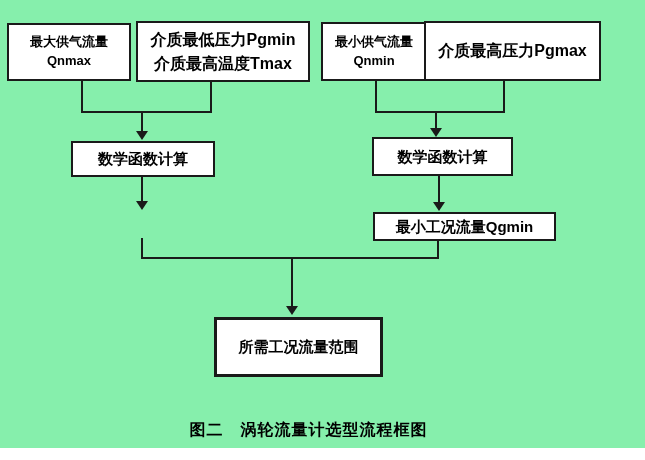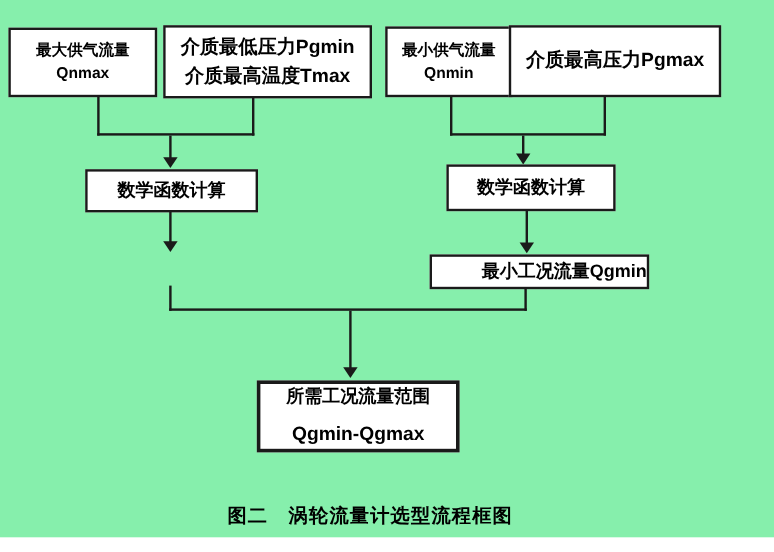--- a/index.html
+++ b/index.html
@@ -103,30 +103,29 @@
     <div>数学函数计算</div>
   </div>
 
   <div class="line" style="left:141px; top:176px; width:2px; height:26px;"></div>
   <div class="head" style="left:136px; top:201px;"></div>
 
   <div class="line" style="left:438px; top:175px; width:2px; height:28px;"></div>
   <div class="head" style="left:433px; top:202px;"></div>
 
 
-  <div class="node fs15" style="left:358px; top:212px; width:183px; height:29px;align-items:flex-end;">
+  <div class="node fs15" style="left:373px; top:212px; width:183px; height:29px;">
     <div>最小工况流量Qgmin</div>
   </div>
 
   <div class="line" style="left:141px; top:238px; width:2px; height:21px;"></div>
   <div class="line" style="left:437px; top:240px; width:2px; height:19px;"></div>
   <div class="line" style="left:141px; top:257px; width:298px; height:2px;"></div>
   <div class="line" style="left:291px; top:259px; width:2px; height:48px;"></div>
   <div class="head" style="left:286px; top:306px;"></div>
 
   <div class="node thick fs15" style="left:214px; top:317px; width:169px; height:60px;">
     <div>所需工况流量范围</div>
-    <div class="fs16">Qgmin-Qgmax</div>
   </div>
 
   <div class="caption">图二　涡轮流量计选型流程框图</div>
 
 </div>
 
 </body></html>

